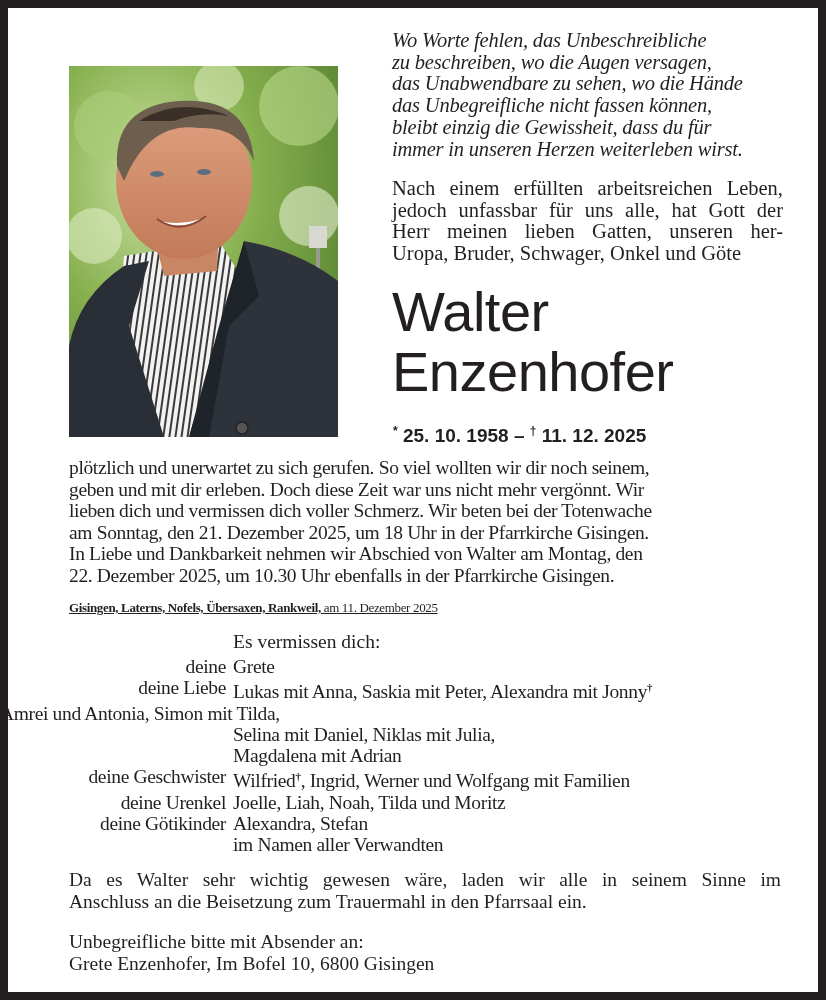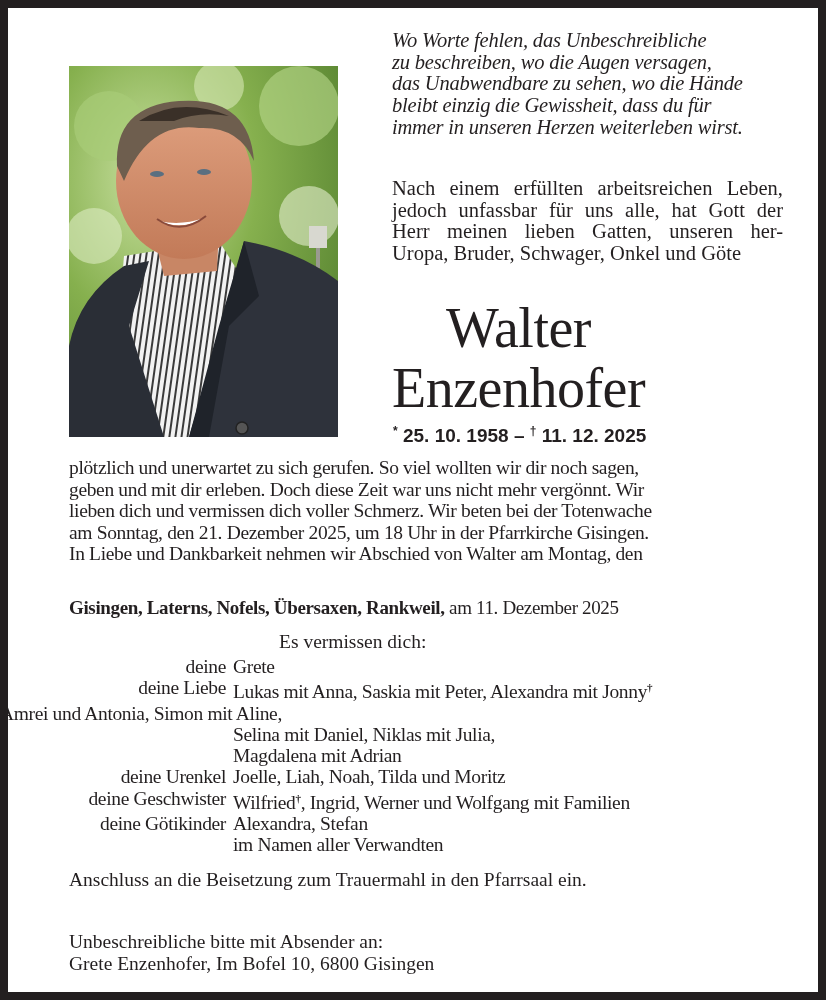--- a/index.html
+++ b/index.html
@@ -44,26 +44,25 @@
     left: 392px; top: 178px;
     width: 391px;
     font-family: "Liberation Serif", "DejaVu Serif", serif;
     font-size: 20.5px;
     line-height: 21.7px;
   }
   .intro div { white-space: nowrap; }
   .intro .just { text-align: justify; text-align-last: justify; }
   .name {
     position: absolute;
-    left: 392px; top: 298px;
-    font-family: Liberation Serif, serif;
+    left: 392px; top: 282px;
+    font-family: Liberation Sans, sans-serif;
     font-size: 56px;
     line-height: 60px;
     letter-spacing: -0.5px;
-    text-align: center;
   }
   .name div { white-space: nowrap; }
   .dates {
     position: absolute;
     left: 393px; top: 420px;
     font-family: Liberation Sans, sans-serif;
     font-weight: bold;
     font-size: 19px;
     line-height: 22px;
     white-space: nowrap;
@@ -78,34 +77,34 @@
     font-family: "Liberation Serif", "DejaVu Serif", serif;
     font-size: 19.5px;
     line-height: 21.6px;
     letter-spacing: -0.35px;
   }
   .body-text div { white-space: nowrap; }
   .place {
     position: absolute;
     left: 69px; top: 597px;
     font-family: "Liberation Serif", "DejaVu Serif", serif;
-    font-size: 19px;
+    font-size: 13px;
     line-height: 22px;
     white-space: nowrap;
     letter-spacing: -0.35px;
+    text-decoration: underline;
   }
   .place b { font-weight: bold; }
   .missing-title {
     position: absolute;
     left: 233px; top: 631px;
     font-family: "Liberation Serif", "DejaVu Serif", serif;
     font-size: 19.5px;
     line-height: 22px;
     white-space: nowrap;
-    margin-left: 46px;
   }
   .family {
     position: absolute;
     left: 0; top: 656px;
     width: 810px;
     font-family: "Liberation Serif", "DejaVu Serif", serif;
     font-size: 19.5px;
     line-height: 21.3px;
     letter-spacing: -0.35px;
   }
@@ -185,20 +184,21 @@
 
     <path d="M90 155 Q112 165 135 152 Q112 160 90 155 Z" fill="#fff"></path>
     <path d="M88 153 Q112 170 137 150" stroke="#8a4a3a" stroke-width="2" fill="none"></path>
   </svg>
 </div>
 
 <div class="poem">
   <div>Wo Worte fehlen, das Unbeschreibliche</div>
   <div>zu beschreiben, wo die Augen versagen,</div>
   <div>das Unabwendbare zu sehen, wo die Hände</div>
+  <div>das Unbegreifliche nicht fassen können,</div>
   <div>bleibt einzig die Gewissheit, dass du für</div>
   <div>immer in unseren Herzen weiterleben wirst.</div>
 </div>
 
 <div class="intro">
   <div class="just">Nach einem erfüllten arbeitsreichen Leben,</div>
   <div class="just">jedoch unfassbar für uns alle, hat Gott der</div>
   <div class="just">Herr meinen lieben Gatten, unseren her-</div>
   <div>Uropa, Bruder, Schwager, Onkel und Göte</div>
 </div>
@@ -206,69 +206,71 @@
 <div class="name">
   <div>Walter</div>
   <div>Enzenhofer</div>
 </div>
 
 <div class="dates">
   <sup>*</sup><span> </span><span>25. 10. 1958</span><span> – </span><sup>†</sup><span> </span><span>11. 12. 2025</span>
 </div>
 
 <div class="body-text">
-  <div>plötzlich und unerwartet zu sich gerufen. So viel wollten wir dir noch sagen,</div>
+  <div>plötzlich und unerwartet zu sich gerufen. So viel wollten wir dir noch seinem,</div>
   <div>geben und mit dir erleben. Doch diese Zeit war uns nicht mehr vergönnt. Wir</div>
   <div>lieben dich und vermissen dich voller Schmerz. Wir beten bei der Totenwache</div>
   <div>am Sonntag, den 21. Dezember 2025, um 18 Uhr in der Pfarrkirche Gisingen.</div>
   <div>In Liebe und Dankbarkeit nehmen wir Abschied von Walter am Montag, den</div>
+  <div>22. Dezember 2025, um 10.30 Uhr ebenfalls in der Pfarrkirche Gisingen.</div>
 </div>
 
 <div class="place"><b>Gisingen, Laterns, Nofels, Übersaxen, Rankweil,</b><span> am 11. Dezember 2025</span></div>
 
 <div class="missing-title">Es vermissen dich:</div>
 
 <div class="family" id="family">
     <div class="fam-row">
       <span class="fam-label">deine</span>
       <span class="fam-names"><b>Grete</b></span>
     </div>
     <div class="fam-row">
       <span class="fam-label">deine Liebe</span>
       <span class="fam-names"><b>Lukas</b><span> mit </span><b>Anna</b><span>, </span><b>Saskia</b><span> mit </span><b>Peter</b><span>, </span><b>Alexandra</b><span> mit </span><b>Jonny</b><sup>†</sup></span>
     </div>
     <div class="fam-row">
-      <span class="fam-names"><b>Amrei</b><span> und </span><b>Antonia</b><span>, </span><b>Simon</b><span> mit </span><b>Aline,</b></span>
+      <span class="fam-names"><b>Amrei</b><span> und </span><b>Antonia</b><span>, </span><b>Simon</b><span> mit </span><b>Tilda,</b></span>
     </div>
     <div class="fam-row">
       <span class="fam-label"></span>
       <span class="fam-names"><b>Selina</b><span> mit </span><b>Daniel</b><span>, </span><b>Niklas</b><span> mit </span><b>Julia,</b></span>
     </div>
     <div class="fam-row">
       <span class="fam-label"></span>
       <span class="fam-names"><b>Magdalena</b><span> mit </span><b>Adrian</b></span>
     </div>
     <div class="fam-row">
+      <span class="fam-label">deine Geschwister</span>
+      <span class="fam-names"><b>Wilfried</b><sup>†</sup><b>, Ingrid, Werner</b><span> und </span><b>Wolfgang</b><span> mit Familien</span></span>
+    </div>
+    <div class="fam-row">
       <span class="fam-label">deine Urenkel</span>
       <span class="fam-names"><b>Joelle, Liah, Noah, Tilda</b><span> und </span><b>Moritz</b></span>
     </div>
     <div class="fam-row">
-      <span class="fam-label">deine Geschwister</span>
-      <span class="fam-names"><b>Wilfried</b><sup>†</sup><b>, Ingrid, Werner</b><span> und </span><b>Wolfgang</b><span> mit Familien</span></span>
-    </div>
-    <div class="fam-row">
       <span class="fam-label">deine Götikinder</span>
       <span class="fam-names"><b>Alexandra, Stefan</b></span>
     </div>
     <div class="fam-row">
       <span class="fam-label"></span>
       <span class="fam-names"><span>im Namen aller Verwandten</span></span>
     </div>
   </div>
 
 <div class="closing">
+  <div class="just">Da es Walter sehr wichtig gewesen wäre, laden wir alle in seinem Sinne im</div>
   <div>Anschluss an die Beisetzung zum Trauermahl in den Pfarrsaal ein.</div>
 </div>
 
 <div class="contact">
-  <div>Unbeschreibliche bitte mit Absender an:</div>
+  <div>Unbegreifliche bitte mit Absender an:</div>
   <div>Grete Enzenhofer, Im Bofel 10, 6800 Gisingen</div>
 </div>
 
 </body></html>

